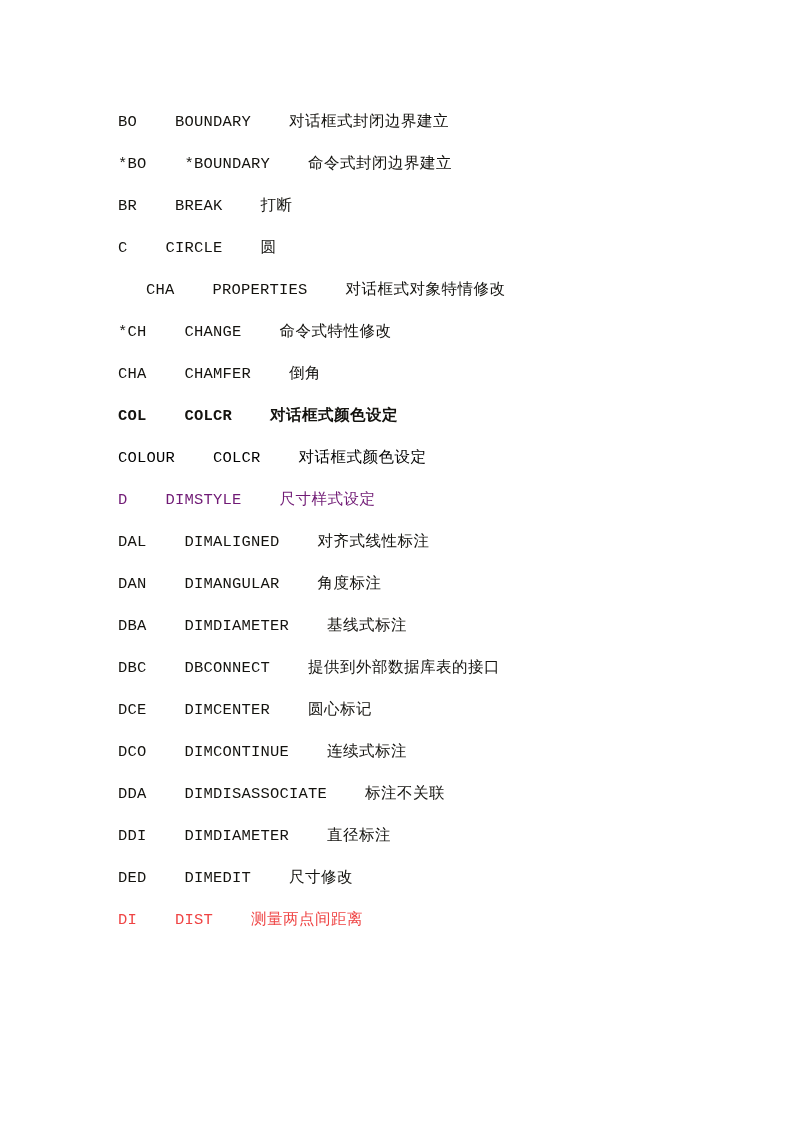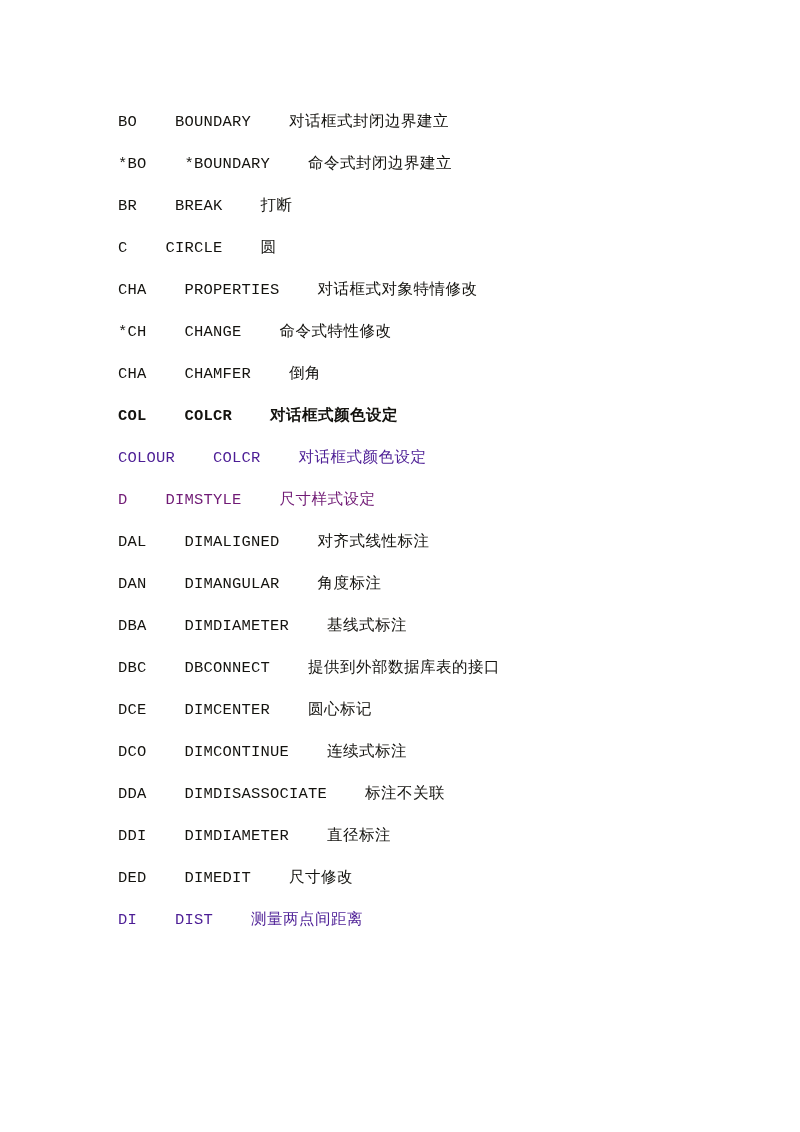--- a/index.html
+++ b/index.html
@@ -57,30 +57,30 @@
 </style>
 </head>
 <body>
 
 <div class="page" style="background: rgb(255, 255, 255);">
   <div class="content">
       <div class="alias-line" style="color: rgb(20, 19, 15);"><span class="abbr">BO</span><span class="gap-sm">    </span><span class="cmd">BOUNDARY</span><span class="gap-md">    </span><span class="desc">对话框式封闭边界建立</span></div>
       <div class="alias-line" style="color: rgb(20, 19, 15);"><span class="abbr">*BO</span><span class="gap-sm">    </span><span class="cmd">*BOUNDARY</span><span class="gap-md">    </span><span class="desc">命令式封闭边界建立</span></div>
       <div class="alias-line" style="color: rgb(20, 19, 15);"><span class="abbr">BR</span><span class="gap-sm">    </span><span class="cmd">BREAK</span><span class="gap-md">    </span><span class="desc">打断</span></div>
       <div class="alias-line" style="color: rgb(20, 19, 15);"><span class="abbr">C</span><span class="gap-sm">    </span><span class="cmd">CIRCLE</span><span class="gap-md">    </span><span class="desc">圆</span></div>
-      <div class="alias-line" style="color: rgb(20, 19, 15);"><span class="abbr">CHA</span><span class="gap-sm">    </span><span class="cmd">PROPERTIES</span><span class="gap-md">    </span><span class="desc">对话框式对象特情修改</span></div>
+      <div class="alias-line" style="color: rgb(20, 19, 15); margin-left: 28px;"><span class="abbr">CHA</span><span class="gap-sm">    </span><span class="cmd">PROPERTIES</span><span class="gap-md">    </span><span class="desc">对话框式对象特情修改</span></div>
       <div class="alias-line" style="color: rgb(20, 19, 15);"><span class="abbr">*CH</span><span class="gap-sm">    </span><span class="cmd">CHANGE</span><span class="gap-md">    </span><span class="desc">命令式特性修改</span></div>
       <div class="alias-line" style="color: rgb(20, 19, 15);"><span class="abbr">CHA</span><span class="gap-sm">    </span><span class="cmd">CHAMFER</span><span class="gap-md">    </span><span class="desc">倒角</span></div>
       <div class="alias-line" style="color: rgb(20, 19, 15); font-weight: bold;"><span class="abbr">COL</span><span class="gap-sm">    </span><span class="cmd">COLCR</span><span class="gap-md">    </span><span class="desc">对话框式颜色设定</span></div>
-      <div class="alias-line" style="color: #4c1d95;"><span class="abbr">COLOUR</span><span class="gap-sm">    </span><span class="cmd">COLCR</span><span class="gap-md">    </span><span class="desc">对话框式颜色设定</span></div>
+      <div class="alias-line" style="color: #000000;"><span class="abbr">COLOUR</span><span class="gap-sm">    </span><span class="cmd">COLCR</span><span class="gap-md">    </span><span class="desc">对话框式颜色设定</span></div>
       <div class="alias-line" style="color: #701a75;"><span class="abbr">D</span><span class="gap-sm">    </span><span class="cmd">DIMSTYLE</span><span class="gap-md">    </span><span class="desc">尺寸样式设定</span></div>
       <div class="alias-line" style="color: rgb(20, 19, 15);"><span class="abbr">DAL</span><span class="gap-sm">    </span><span class="cmd">DIMALIGNED</span><span class="gap-md">    </span><span class="desc">对齐式线性标注</span></div>
       <div class="alias-line" style="color: rgb(20, 19, 15);"><span class="abbr">DAN</span><span class="gap-sm">    </span><span class="cmd">DIMANGULAR</span><span class="gap-md">    </span><span class="desc">角度标注</span></div>
       <div class="alias-line" style="color: rgb(20, 19, 15);"><span class="abbr">DBA</span><span class="gap-sm">    </span><span class="cmd">DIMDIAMETER</span><span class="gap-md">    </span><span class="desc">基线式标注</span></div>
       <div class="alias-line" style="color: rgb(20, 19, 15);"><span class="abbr">DBC</span><span class="gap-sm">    </span><span class="cmd">DBCONNECT</span><span class="gap-md">    </span><span class="desc">提供到外部数据库表的接口</span></div>
       <div class="alias-line" style="color: rgb(20, 19, 15);"><span class="abbr">DCE</span><span class="gap-sm">    </span><span class="cmd">DIMCENTER</span><span class="gap-md">    </span><span class="desc">圆心标记</span></div>
       <div class="alias-line" style="color: rgb(20, 19, 15);"><span class="abbr">DCO</span><span class="gap-sm">    </span><span class="cmd">DIMCONTINUE</span><span class="gap-md">    </span><span class="desc">连续式标注</span></div>
       <div class="alias-line" style="color: rgb(20, 19, 15);"><span class="abbr">DDA</span><span class="gap-sm">    </span><span class="cmd">DIMDISASSOCIATE</span><span class="gap-md">    </span><span class="desc">标注不关联</span></div>
       <div class="alias-line" style="color: rgb(20, 19, 15);"><span class="abbr">DDI</span><span class="gap-sm">    </span><span class="cmd">DIMDIAMETER</span><span class="gap-md">    </span><span class="desc">直径标注</span></div>
       <div class="alias-line" style="color: rgb(20, 19, 15);"><span class="abbr">DED</span><span class="gap-sm">    </span><span class="cmd">DIMEDIT</span><span class="gap-md">    </span><span class="desc">尺寸修改</span></div>
-      <div class="alias-line" style="color: #4c1d95;"><span class="abbr">DI</span><span class="gap-sm">    </span><span class="cmd">DIST</span><span class="gap-md">    </span><span class="desc">测量两点间距离</span></div>
+      <div class="alias-line" style="color: #ef4444;"><span class="abbr">DI</span><span class="gap-sm">    </span><span class="cmd">DIST</span><span class="gap-md">    </span><span class="desc">测量两点间距离</span></div>
     </div>
 </div>
 
 </body></html>

